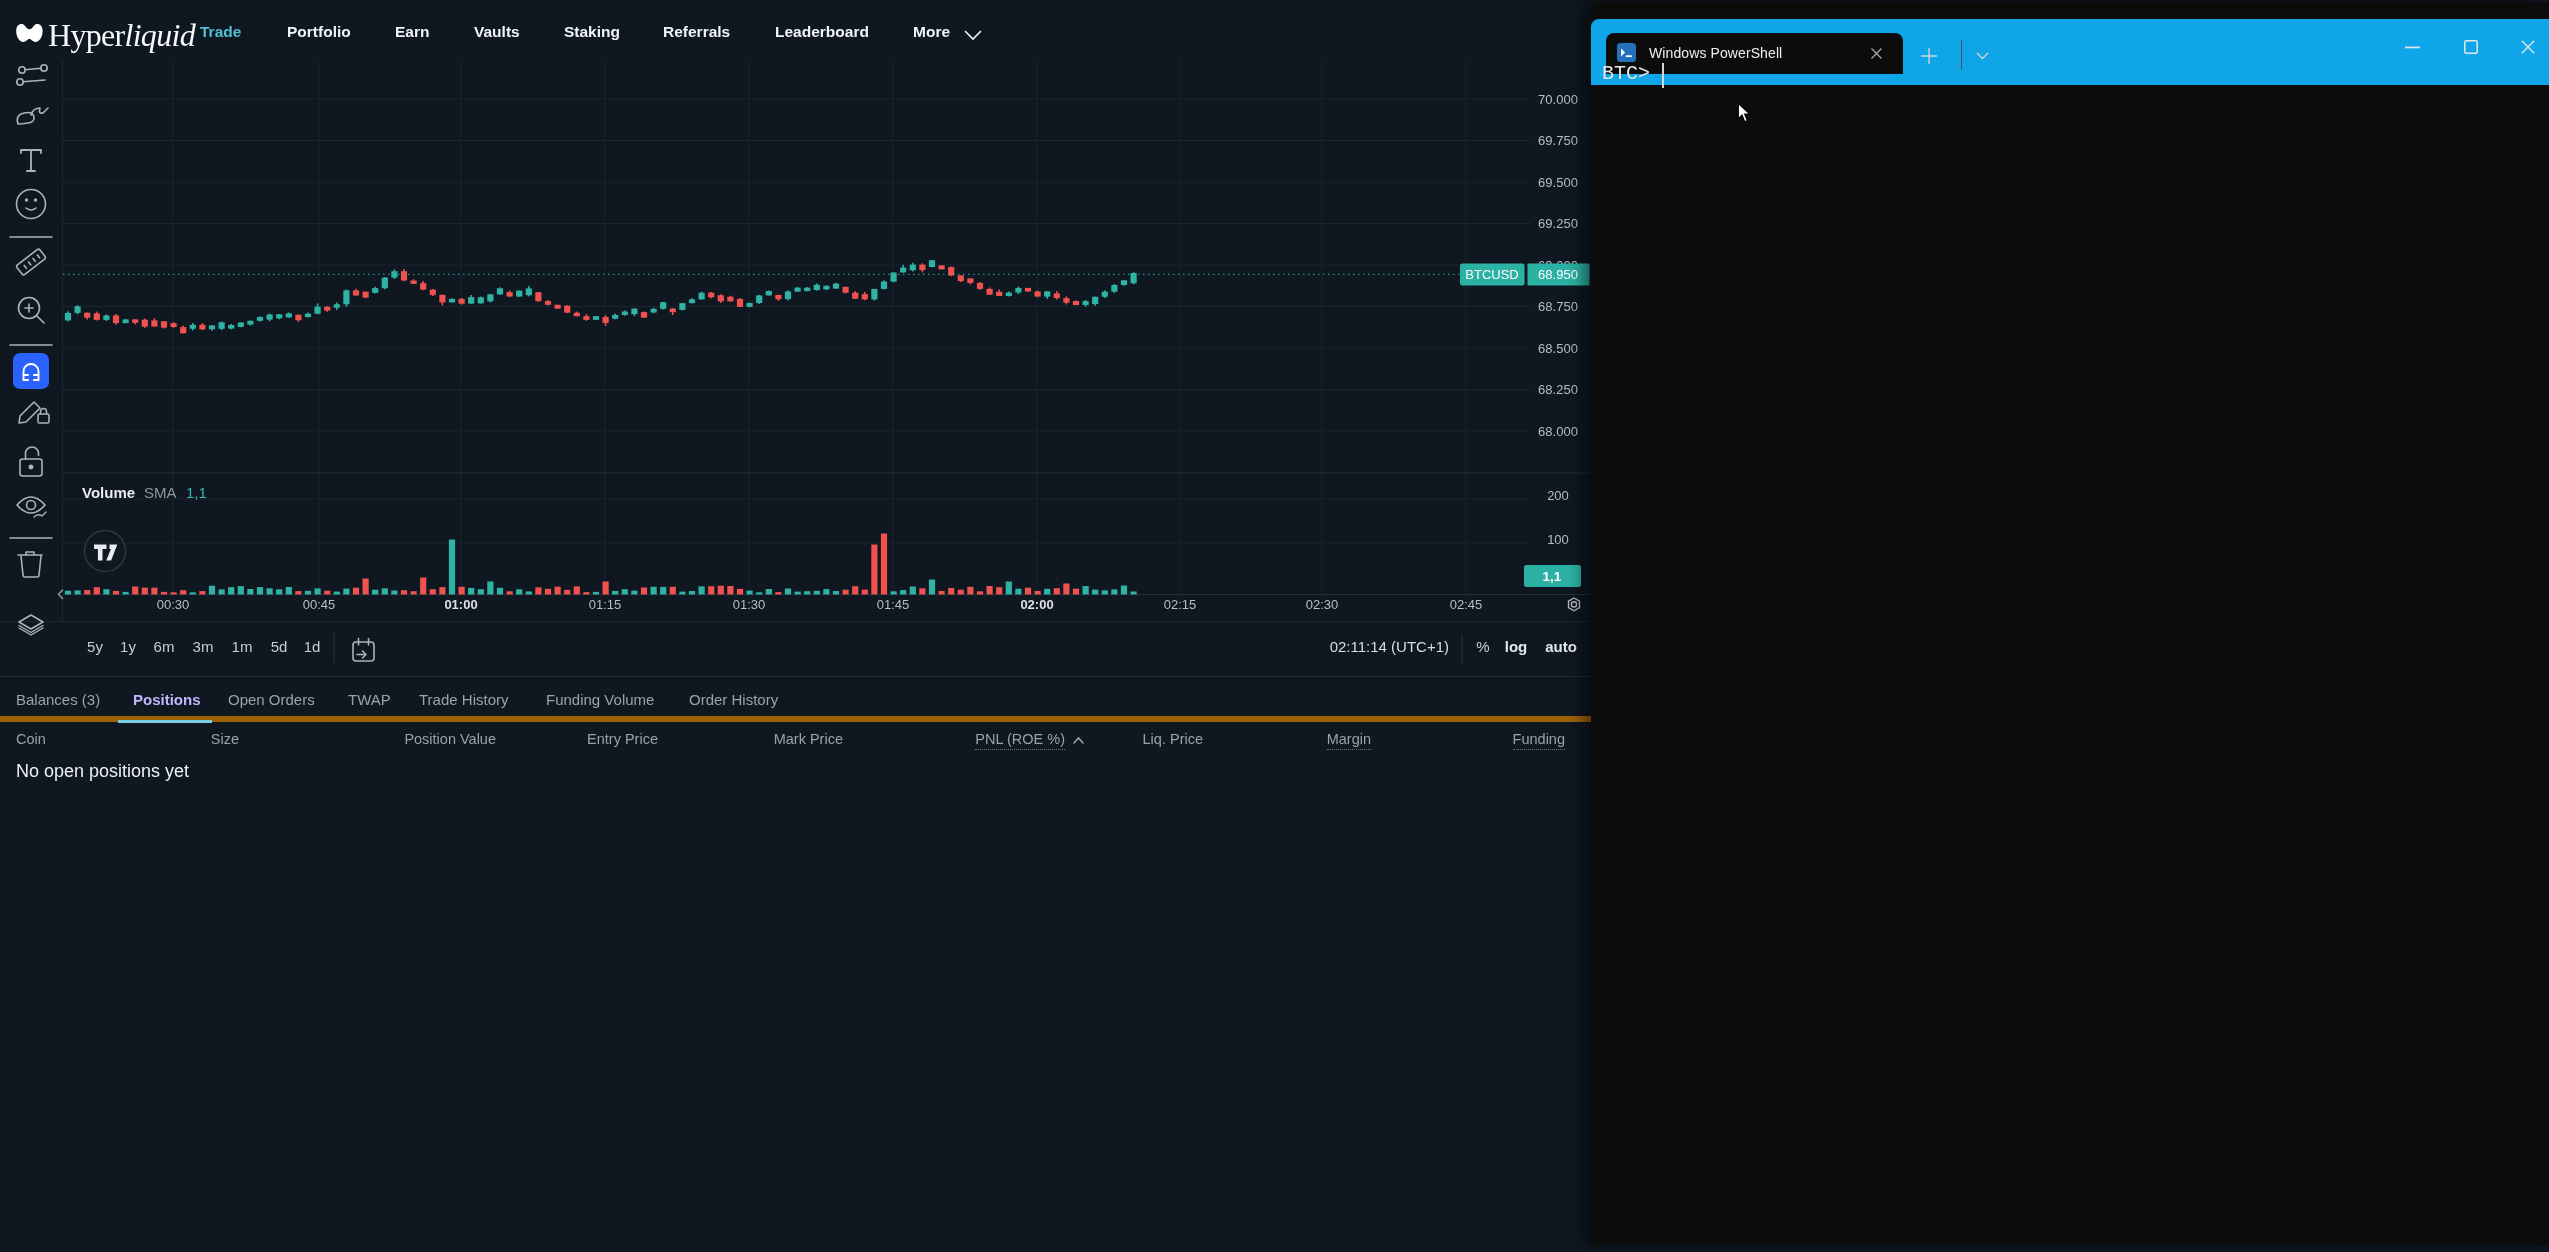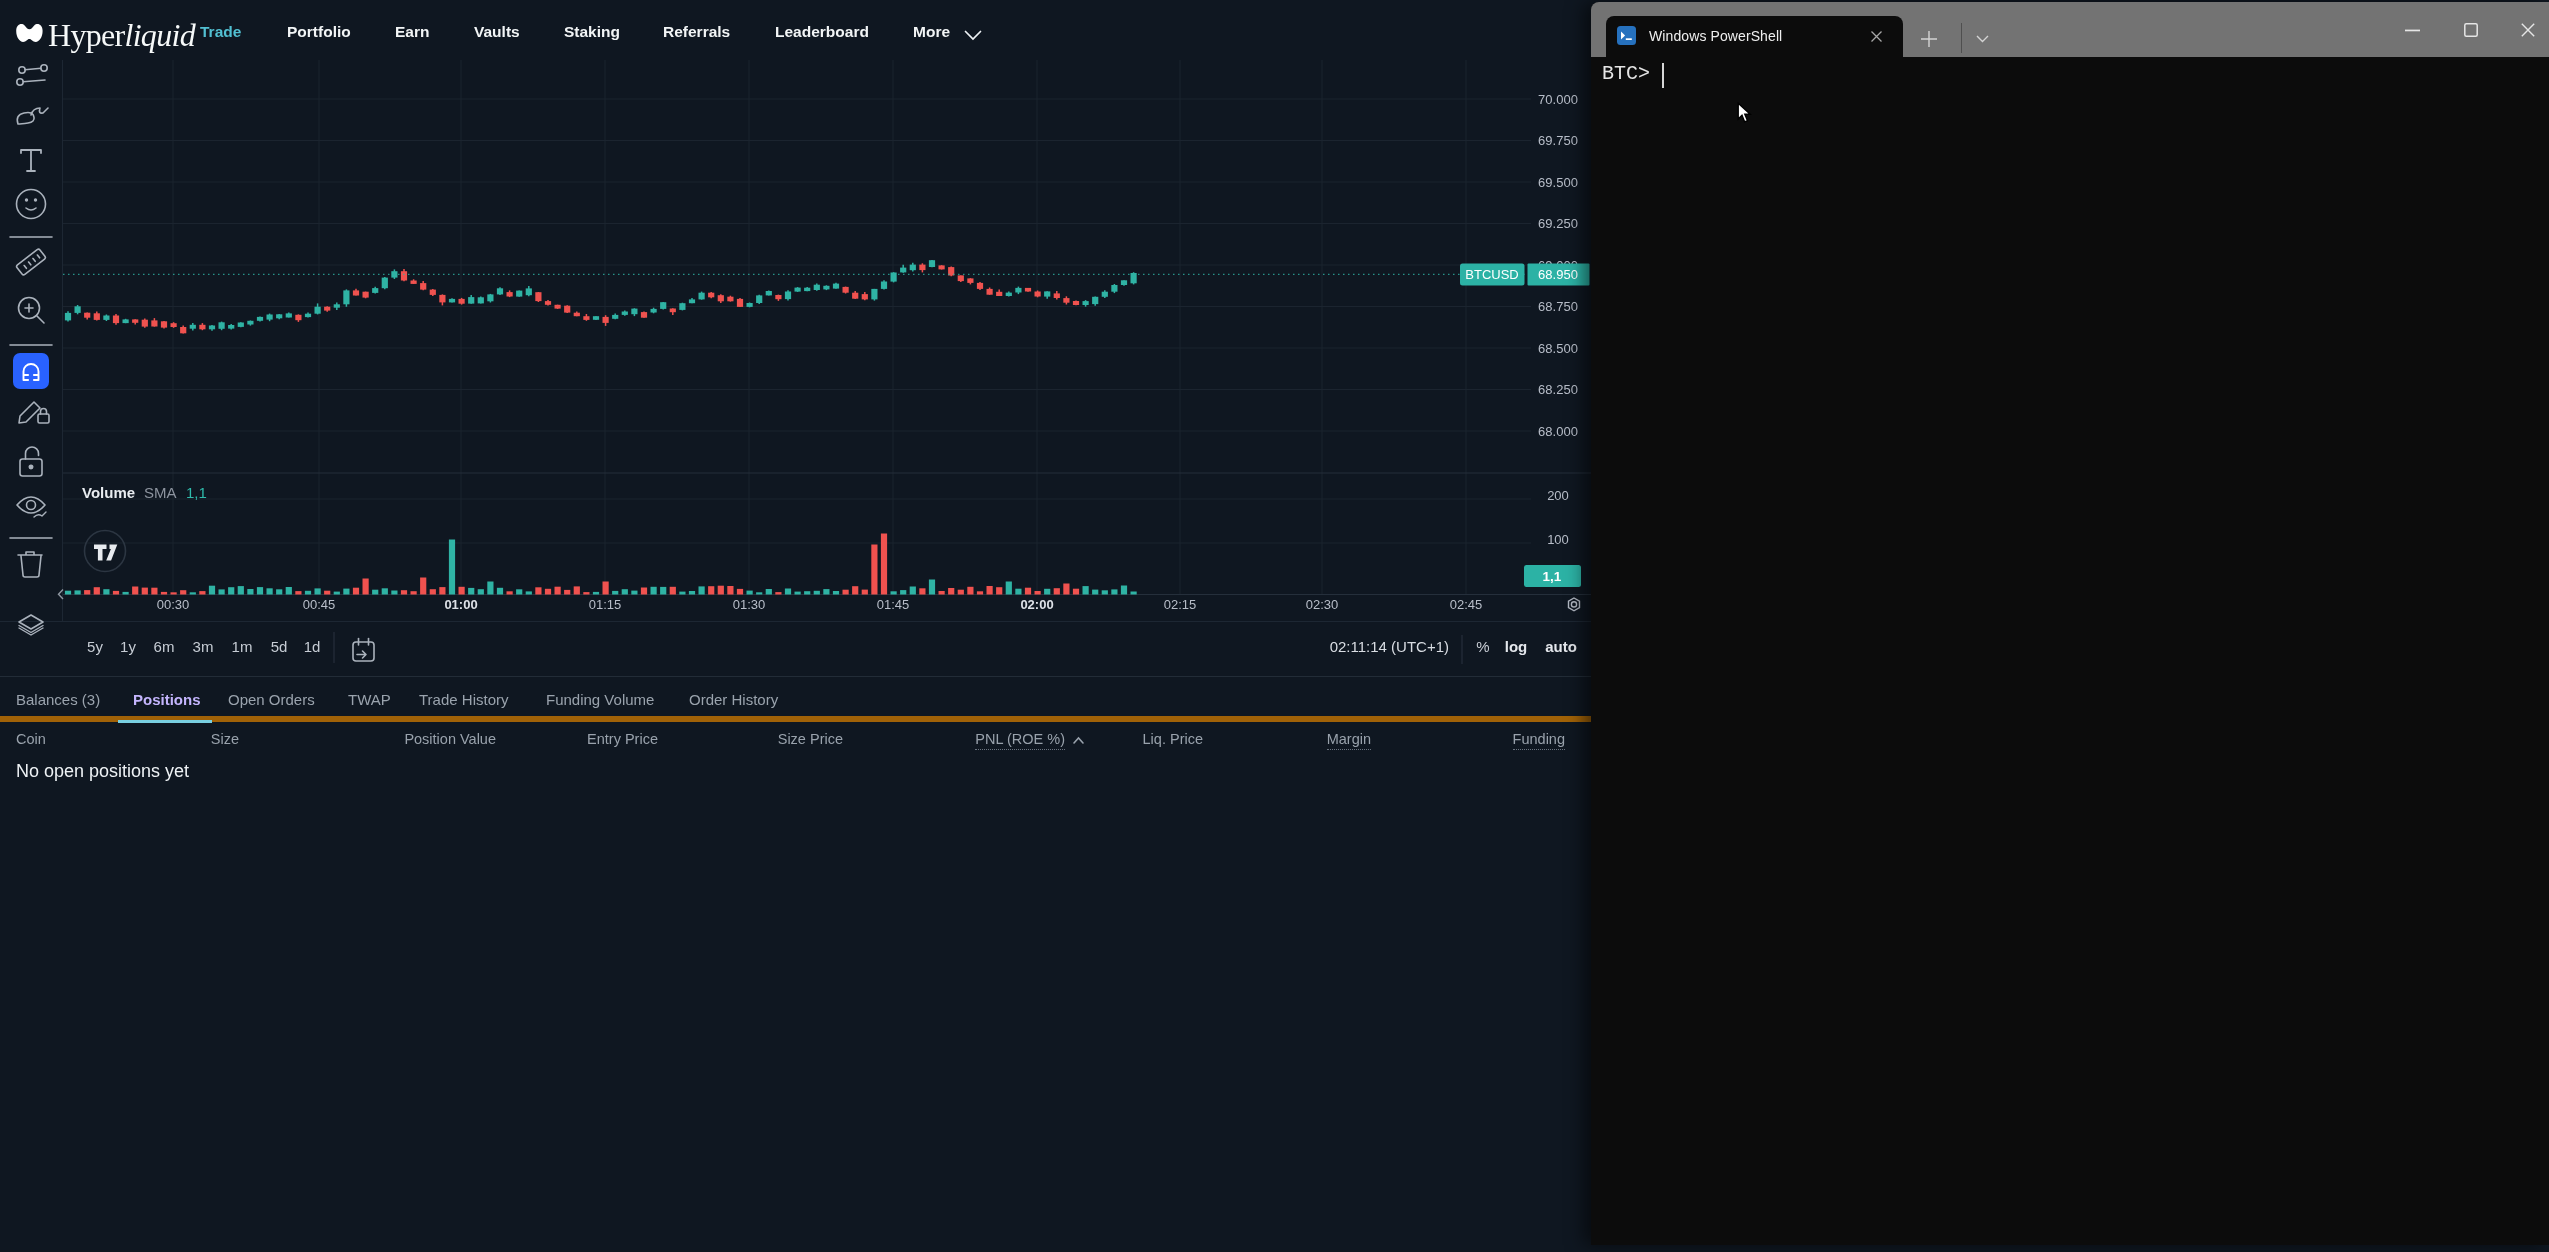--- a/index.html
+++ b/index.html
@@ -12,21 +12,21 @@
 #chartwrap{position:absolute;left:0;top:0;width:1591px;height:676px}
 #tabs{position:absolute;left:0;top:676px;width:1591px;height:46px;border-top:1px solid #222c37;border-bottom:6px solid #a16207}
 .tab{position:absolute;top:0;height:45px;line-height:45px;font-size:15px;color:#9aa3ad}
 .tab.on{color:#c4b5fd;font-weight:600}
 #tabu{position:absolute;left:118px;top:43px;width:94px;height:2.5px;background:#79cfe0}
 #thead{position:absolute;left:0;top:723px;width:1591px;height:34px}
 .th{position:absolute;top:8px;font-size:14.5px;color:#99a2ac;white-space:nowrap}
 .du{border-bottom:1px dotted #6b7480;padding-bottom:2px}
 #noop{position:absolute;left:16px;top:761px;font-size:18px;color:#eef2f5}
 #term{position:absolute;left:1591px;top:2px;width:958px;height:1243px;background:#0c0c0c;border-radius:8px 0 0 0;box-shadow:-7px 0 18px rgba(0,0,0,.55)}
-#tbar{position:absolute;left:0;top:0;width:958px;height:55px;background:#737373;border-radius:8px 0 0 0}
+#tbar{position:absolute;left:0;top:17px;width:958px;height:66px;background:#0ea5e9;border-radius:8px 0 0 0}
 #ttab{position:absolute;left:15px;top:14px;width:297px;height:41px;background:#0c0c0c;border-radius:8px 8px 0 0}
 #ttitle{position:absolute;left:43px;top:12px;font-size:14px;font-weight:400;color:#efefef;letter-spacing:0.1px}
 #btcline{position:absolute;left:11px;top:60px;font-family:Liberation Mono, monospace;font-size:20px;color:#e5e5e5}
 #cursor{position:absolute;left:71px;top:61px;width:1.6px;height:25px;background:#d6d6d6}
 </style></head>
 <body>
 <div id="app">
 <div id="chartwrap">
       <svg id="chart" width="1591" height="676" viewBox="0 0 1591 676">
 <style>
@@ -544,21 +544,21 @@
 <div class="tab" style="left:419px">Trade History</div>
 <div class="tab" style="left:546px">Funding Volume</div>
 <div class="tab" style="left:689px">Order History</div>
 <div id="tabu"></div>
 </div>
 <div id="thead">
 <div class="th" style="left:16px">Coin</div>
 <div class="th" style="right:1352px">Size</div>
 <div class="th" style="right:1095px">Position Value</div>
 <div class="th" style="right:933px">Entry Price</div>
-<div class="th" style="right:748px">Size Price</div>
+<div class="th" style="right:748px">Mark Price</div>
 <div class="th du" style="right:526px">PNL (ROE %)</div>
 <svg style="position:absolute;left:1072px;top:13px" width="13" height="9" viewBox="0 0 13 9">
         <path d="M2 7 L6.5 2 L11 7" stroke="#99a2ac" stroke-width="1.6" fill="none" stroke-linecap="round"></path>
       </svg>
 <div class="th" style="right:388px">Liq. Price</div>
 <div class="th du" style="right:220px">Margin</div>
 <div class="th du" style="right:26px">Funding</div>
 </div>
 <div id="noop">No open positions yet</div>
 </div>

